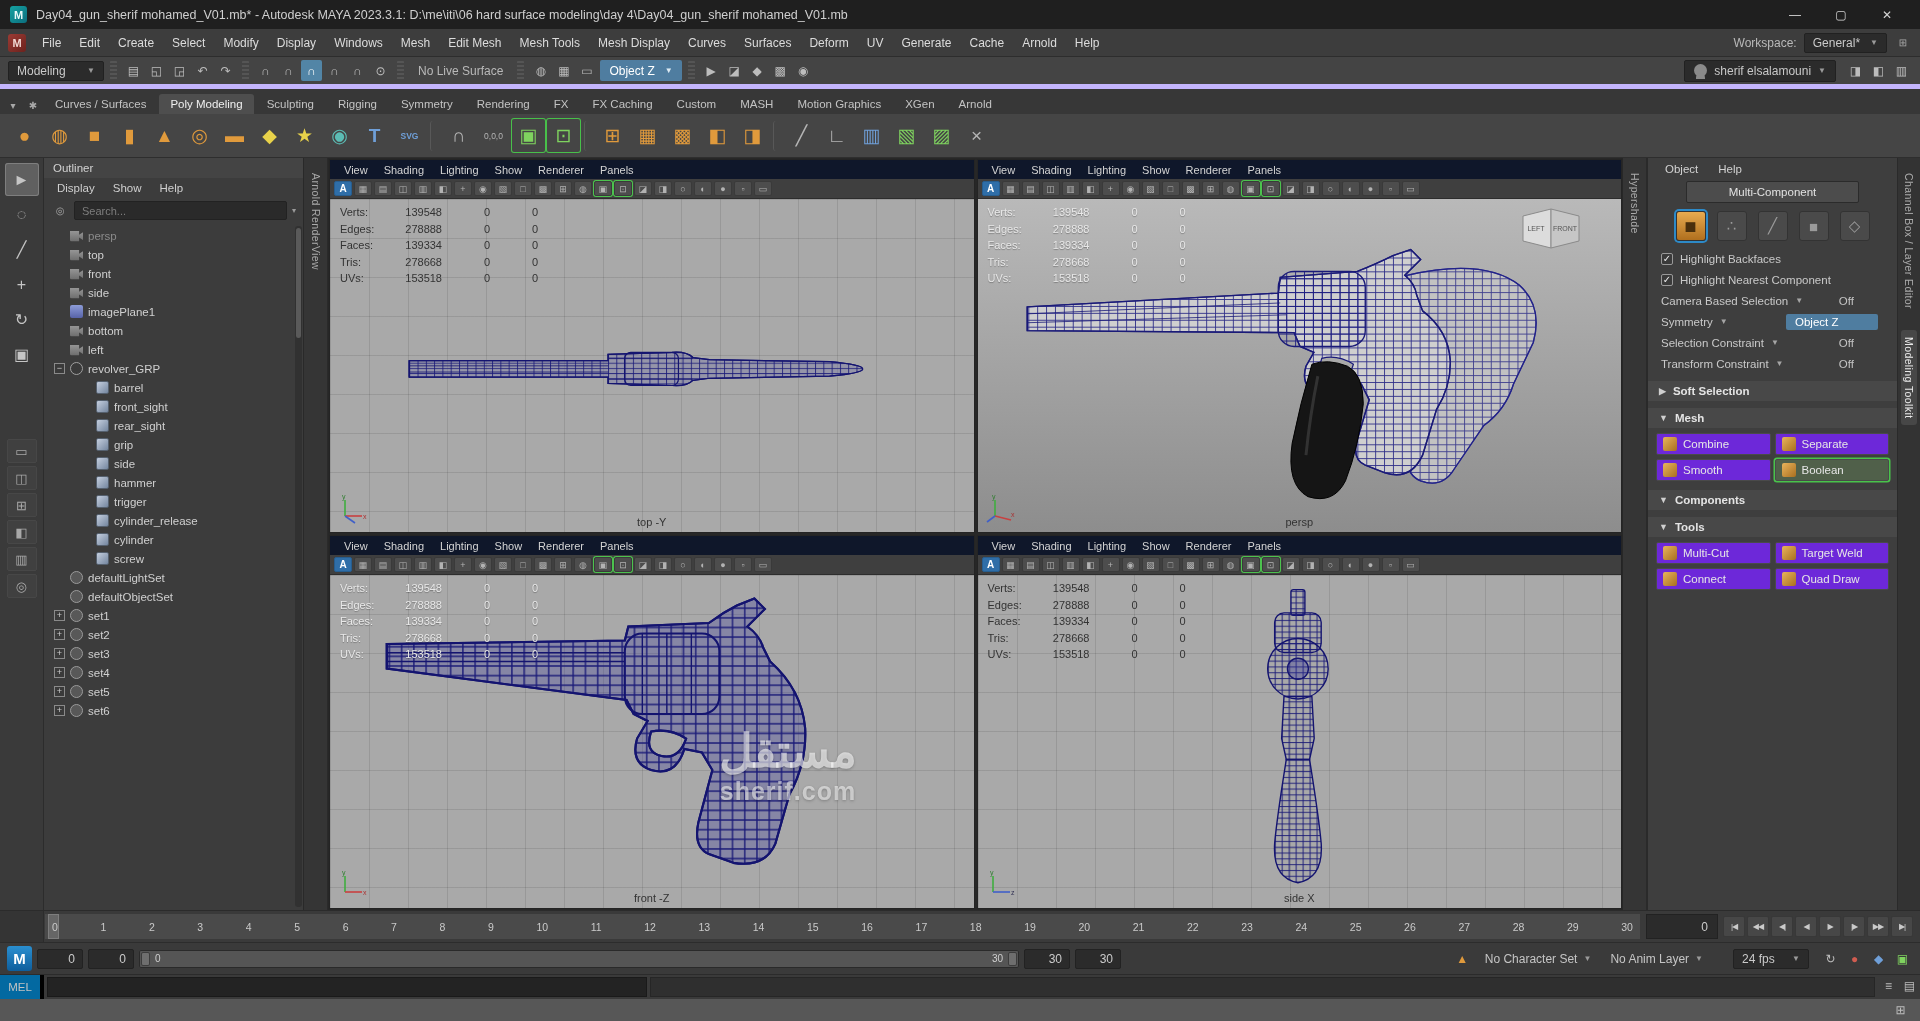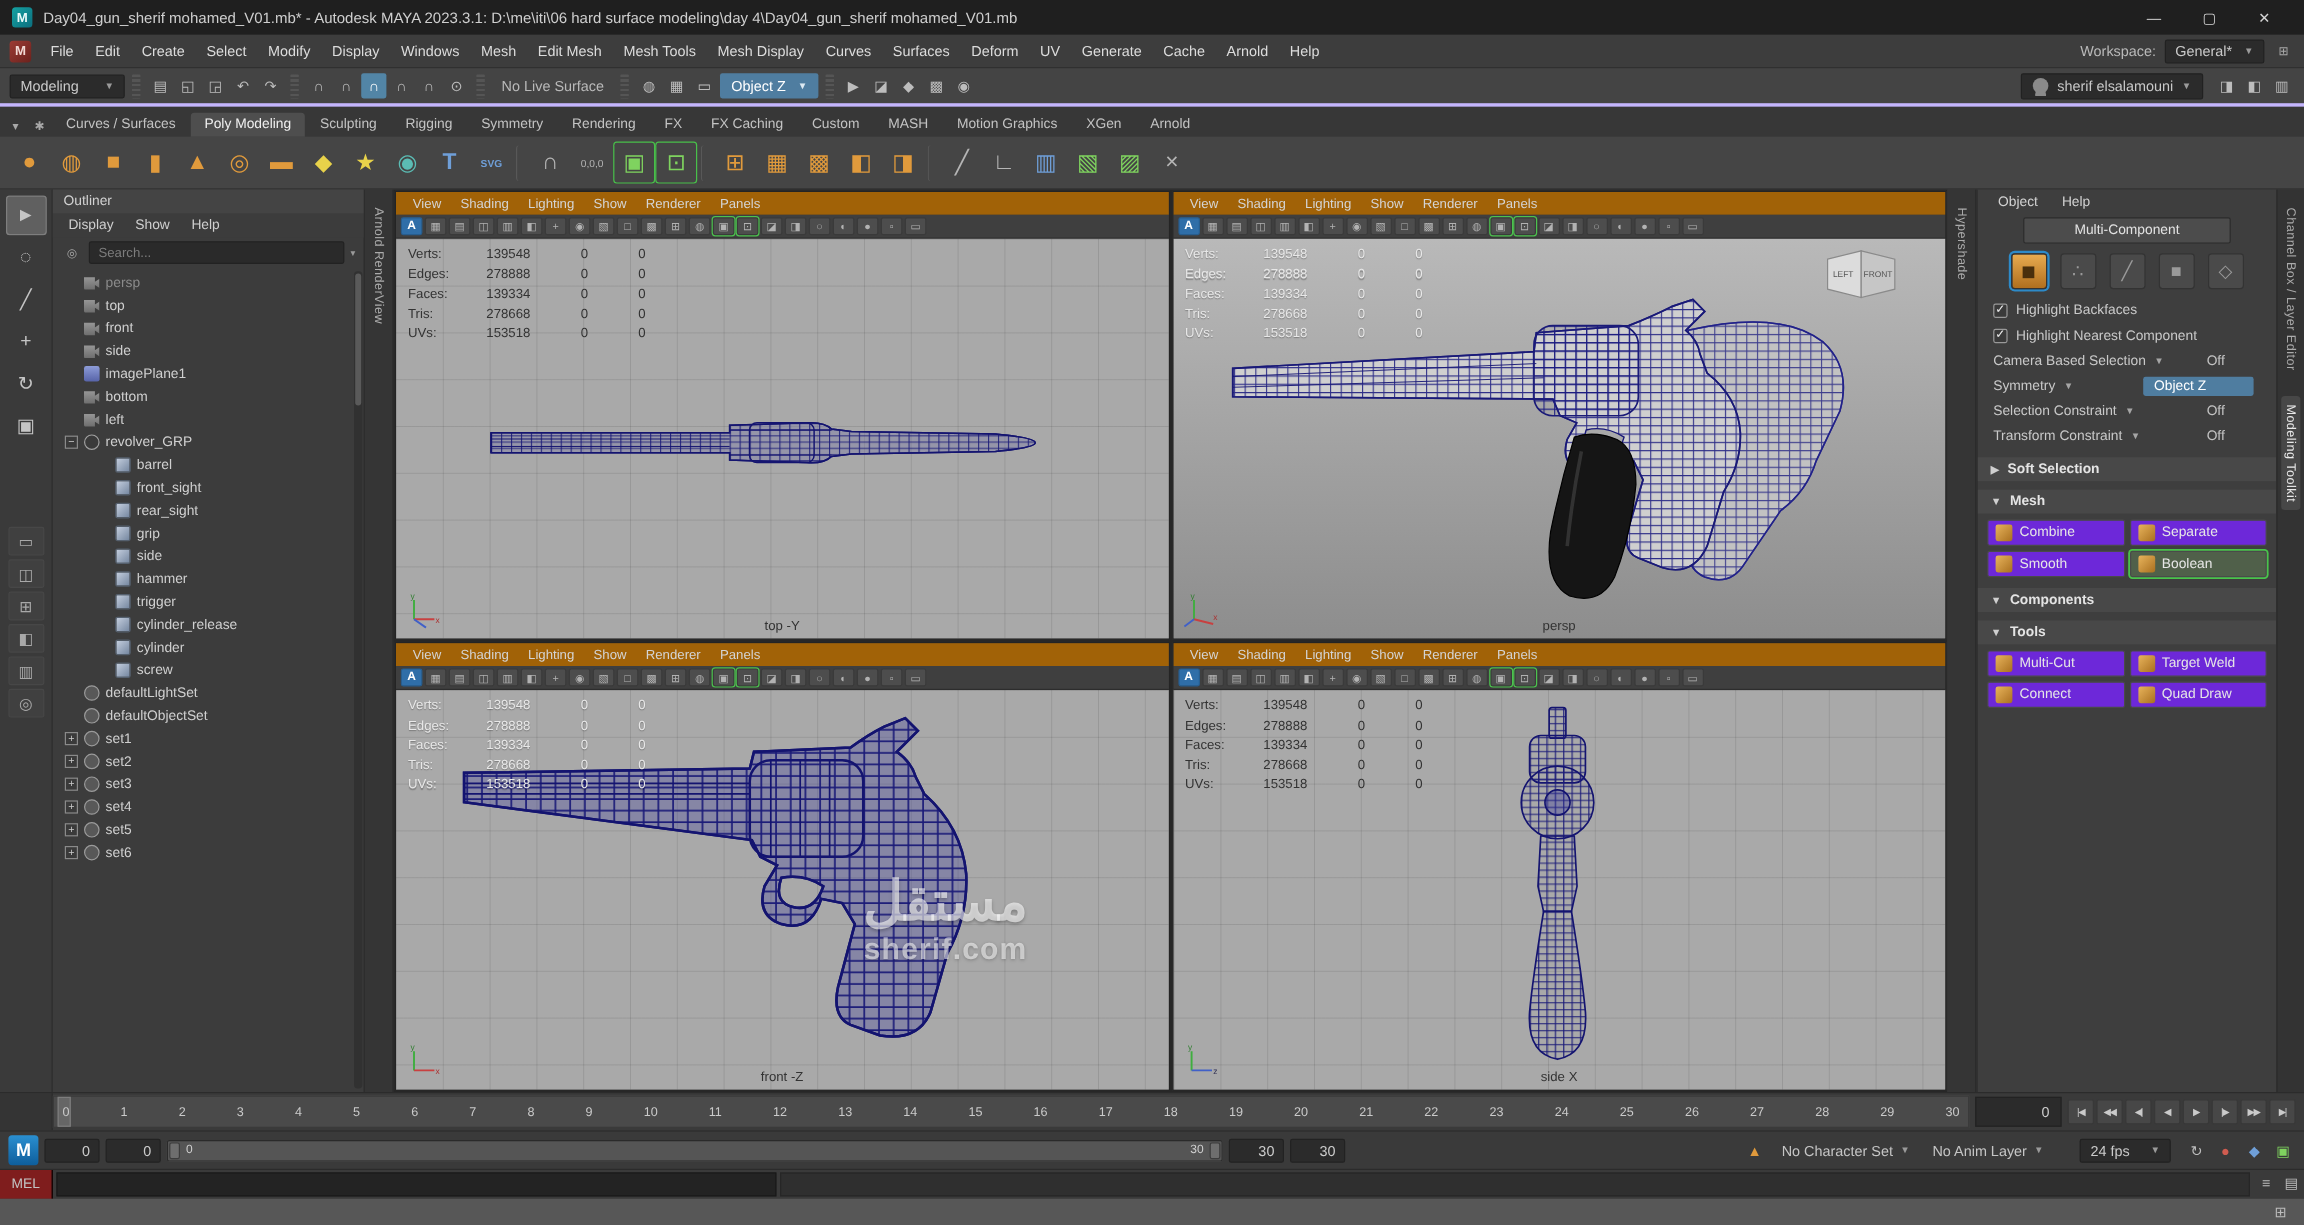--- a/index.html
+++ b/index.html
@@ -13,21 +13,21 @@
 .win-btns{margin-left:auto;display:flex;gap:0}
 .win-btn{width:46px;height:29px;display:flex;align-items:center;justify-content:center;color:#d5d5d5;font-size:12px}
 
 .menubar{height:28px;background:#3d3d3d;display:flex;align-items:center;padding:0 8px;border-bottom:1px solid #2d2d2d;gap:1px}
 .maya-red{width:18px;height:18px;border-radius:3px;background:linear-gradient(135deg,#9c3b34,#6c221d);color:#f2d9d4;font-size:11px;font-weight:bold;display:flex;align-items:center;justify-content:center;margin-right:6px}
 .menu-item{padding:4px 9px;color:#dcdcdc;font-size:12px;white-space:nowrap}
 .workspace{margin-left:auto;display:flex;align-items:center;gap:7px;color:#b9b9b9}
 .select-box{background:#2b2b2b;border:1px solid #212121;height:20px;display:flex;align-items:center;gap:10px;padding:0 8px;color:#cacaca;border-radius:2px;white-space:nowrap}
 .caret{font-size:8px;color:#9a9a9a}
 
-.statusline{height:32px;background:#444;display:flex;align-items:center;gap:3px;padding:0 8px;border-bottom:3px solid #c4b5fd}
+.statusline{height:32px;background:#444;display:flex;align-items:center;gap:3px;padding:0 8px;border-bottom:5px solid #c4b5fd}
 .sl-sep{width:7px;height:20px;margin:0 3px;background:repeating-linear-gradient(#666 0 2px,transparent 2px 4px);opacity:.5;border-radius:1px}
 .ic{min-width:21px;height:21px;display:flex;align-items:center;justify-content:center;color:#bdbdbd;font-size:12px;border-radius:2px;padding:0 2px}
 .ic.active{background:#5285a6;color:#fff}
 .blue-field{background:#4f7da0;color:#fff;height:21px;display:flex;align-items:center;gap:10px;padding:0 9px;border-radius:2px;font-size:12px}
 .plain-label{color:#b9b9b9;padding:0 8px;white-space:nowrap}
 .user-chip{background:#2b2b2b;border:1px solid #212121;height:22px;display:flex;align-items:center;gap:7px;padding:0 9px;border-radius:2px;color:#c8c8c8;margin-left:6px}
 .user-ic{width:13px;height:13px;border-radius:50%;background:#8a8a8a;position:relative}
 .user-ic::after{content:"";position:absolute;left:2px;top:9px;width:9px;height:6px;border-radius:5px 5px 0 0;background:#8a8a8a}
 .sl-spacer{flex:1}
 
@@ -73,21 +73,21 @@
 .o-scroll{position:absolute;right:1px;top:3px;width:7px;bottom:3px;background:#313131;border-radius:3px}
 .o-thumb{position:absolute;left:1px;right:1px;top:2px;height:110px;background:#5a5a5a;border-radius:3px}
 
 .vstrip{width:24px;background:#353535;border-right:1px solid #2a2a2a;display:flex;flex-direction:column;align-items:center;padding-top:8px;gap:10px}
 .rstrip{width:23px;background:#333;border-left:1px solid #2a2a2a;display:flex;flex-direction:column;align-items:center;padding-top:8px;gap:14px}
 .vlabel{writing-mode:vertical-rl;font-size:10.5px;color:#ababab;letter-spacing:.4px;padding:7px 2px;white-space:nowrap;border-radius:3px}
 .vlabel.active{color:#e9e9e9;background:#474747}
 
 .viewquad{flex:1;min-width:0;background:#272727;padding:1px;display:grid;grid-template-rows:1fr 1fr;grid-template-columns:1fr 1fr;gap:2px}
 .viewport{display:flex;flex-direction:column;min-height:0;border:1px solid #242424;background:#3c3c3c}
-.vp-menus{height:19px;background:#a16207;display:flex;align-items:center;padding:0 6px;font-size:11px;color:#d4d4d4;flex:0 0 auto}
+.vp-menus{height:19px;background:#0f172a;display:flex;align-items:center;padding:0 6px;font-size:11px;color:#d4d4d4;flex:0 0 auto}
 .vp-menu{padding:0 8px;white-space:nowrap}
 .vp-icons{height:20px;background:#3f3f3f;display:flex;align-items:center;padding:0 4px;gap:2px;border-bottom:1px solid #2d2d2d;flex:0 0 auto;overflow:hidden}
 .vp-ic{width:18px;height:15px;background:#4d4d4d;border:1px solid #3a3a3a;color:#b2b2b2;font-size:9px;display:flex;align-items:center;justify-content:center;border-radius:2px;flex:0 0 auto}
 .vp-ic.blue{background:#2f6ea8;border-color:#275d8e;color:#fff;font-weight:bold;font-size:10px}
 .vp-ic.grn{box-shadow:0 0 0 1px #4cc24e}
 .vp-canvas{flex:1;position:relative;overflow:hidden}
 .grid-bg{background-color:#a9a9a9;background-image:linear-gradient(rgba(40,40,40,.13) 1px,transparent 1px),linear-gradient(90deg,rgba(40,40,40,.13) 1px,transparent 1px);background-size:39px 39px}
 .persp-bg{background:linear-gradient(#b9b9b9,#8d8d8d)}
 .hud{position:absolute;left:10px;top:5px;font-size:11px;line-height:16.5px;z-index:4}
 .hud-row{display:flex}
@@ -138,21 +138,21 @@
 .pb-btn{width:22px;height:21px;display:flex;align-items:center;justify-content:center;color:#cacaca;font-size:8px;background: #474747;border:1px solid #383838;border-radius:2px;letter-spacing:-1px}
 .range{height:32px;background:#3a3a3a;display:flex;align-items:center;gap:5px;padding:0 7px;border-top:1px solid #2c2c2c;flex:0 0 auto}
 .maya-logo{width:25px;height:25px;background:linear-gradient(#2a8fd0,#0e5e9c);border-radius:3px;color:#fff;font-weight:bold;display:flex;align-items:center;justify-content:center;font-size:15px}
 .num-field{width:46px;height:20px;background:#2b2b2b;border:1px solid #222;color:#ccc;display:flex;align-items:center;justify-content:flex-end;padding:0 7px;border-radius:2px}
 .range-slider{width:880px;height:18px;background:#555;box-shadow:inset 0 0 0 1px #2a2a2a;border-radius:2px;display:flex;align-items:center;justify-content:space-between;padding:0 16px;color:#d0d0d0;font-size:10px;position:relative}
 .rs-grip{position:absolute;top:2px;bottom:2px;width:9px;background:#6e6e6e;border:1px solid #3c3c3c;border-radius:2px}
 .rs-grip.l{left:2px}.rs-grip.r{right:2px}
 .chip{display:flex;align-items:center;gap:6px;color:#c5c5c5;padding:0 7px;white-space:nowrap}
 
 .cmdline{height:25px;display:flex;align-items:stretch;background:#3a3a3a;border-top:1px solid #2b2b2b;flex:0 0 auto}
-.mel-label{width:44px;display:flex;align-items:center;justify-content:center;color:#c2c2c2;font-size:11.5px;background:#7f1d1d;border-right:1px solid #000000}
+.mel-label{width:44px;display:flex;align-items:center;justify-content:center;color:#c2c2c2;font-size:11.5px;background:#0369a1;border-right:4px solid #000000}
 .mel-input{width:600px;background:#232323;border:1px solid #1a1a1a;margin:2px 3px;color:#ddd;font-family:"Liberation Mono",monospace;font-size:11px;padding:0 6px}
 .cmd-output{flex:1;background:#2f2f2f;border:1px solid #262626;margin:2px 3px 2px 0}
 .helpline{height:22px;background:#575757;display:flex;align-items:center;padding:0 9px;flex:0 0 auto;color:#ddd}
 .hl-spacer{flex:1}
 
 .watermark{position:absolute;left:628px;top:726px;width:320px;text-align:center;z-index:60;pointer-events:none}
 .wm-ar{font-size:46px;font-weight:bold;color:rgba(255,255,255,.6);text-shadow:0 1px 3px rgba(0,0,0,.25);line-height:1.1}
 .wm-en{font-size:25px;font-weight:bold;letter-spacing:1px;color:rgba(255,255,255,.55);text-shadow:0 1px 3px rgba(0,0,0,.25)}
 </style>
 </head>

